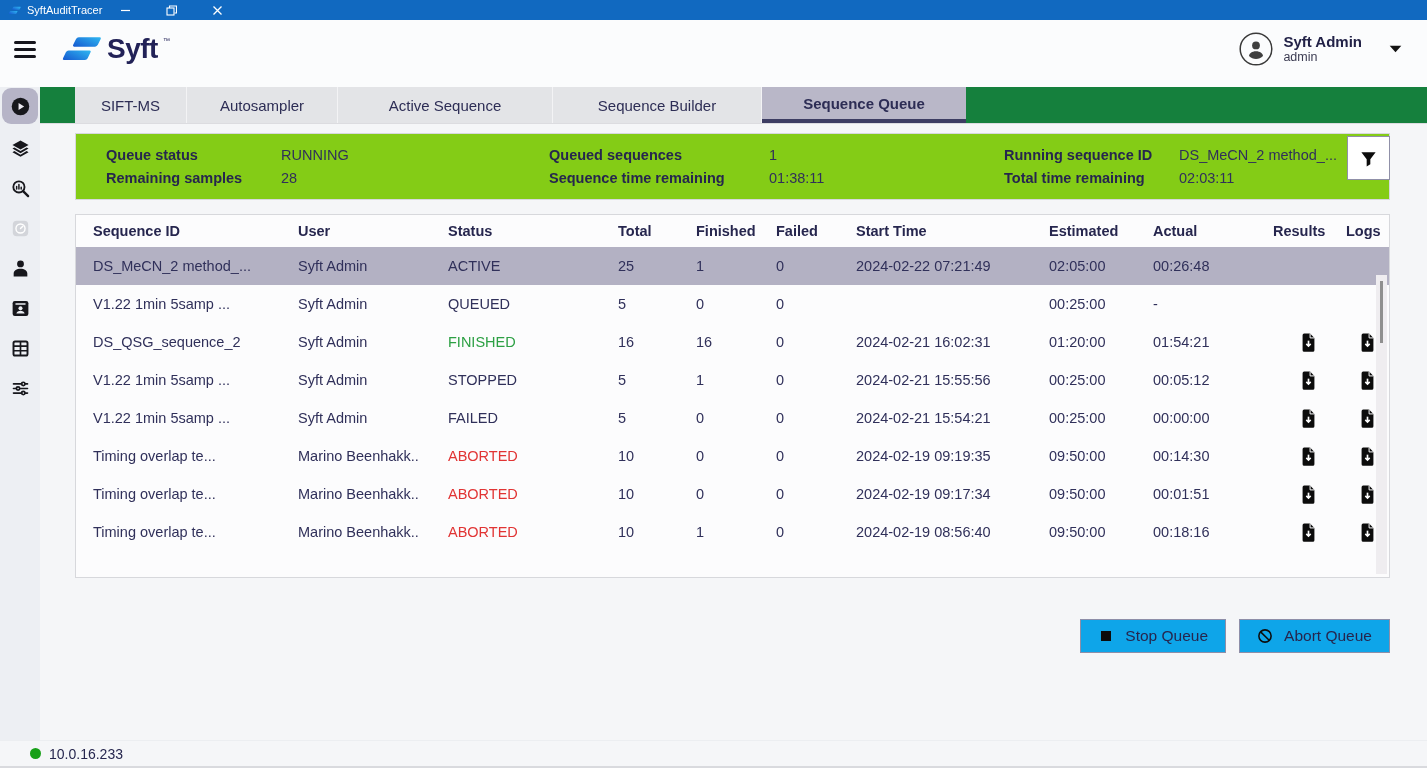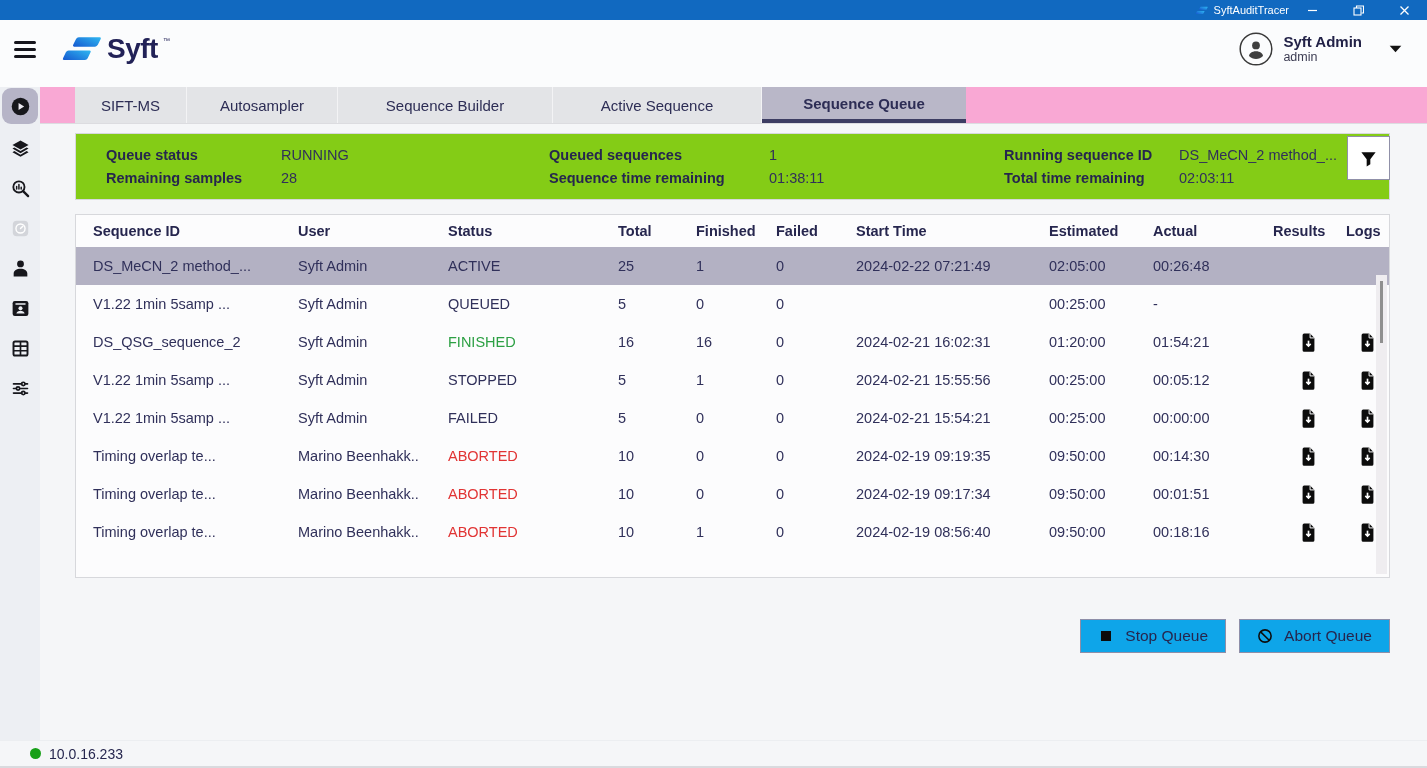--- a/index.html
+++ b/index.html
@@ -2,21 +2,21 @@
 <html><head>
 <meta charset="utf-8">
 <style>
   * { box-sizing: border-box; margin: 0; padding: 0; }
   html,body { width:1427px; height:768px; overflow:hidden; }
   body { font-family:"Liberation Sans","DejaVu Sans",sans-serif; color:#30305a; background:#f5f6f8; }
   .app { display:flex; flex-direction:column; width:100%; height:100%; }
 
   
   .titlebar { height:20px; flex:0 0 auto; background:#1169c0; color:#fff;
-    display:flex; justify-content:flex-end; align-items:center; padding-left:8px; }
+    display:flex; justify-content:flex-start; align-items:center; padding-left:8px; }
   .tb-left { display:flex; align-items:center; gap:6px; }
   .tb-icon svg { width:13px; height:11px; display:block; }
   .tb-title { font-size:11px; }
   .tb-controls { display:flex; height:100%; }
   .tb-btn { width:46px; height:100%; display:flex; align-items:center; justify-content:center; cursor:default; }
   .tb-btn svg { width:11px; height:11px; display:block; }
 
   
   .header { height:58px; flex:0 0 auto; background:#fbfcfd; display:flex; align-items:center; padding:0 24px 0 14px; }
   .hamburger { background:none; border:none; display:flex; flex-direction:column; gap:4px; margin-right:24px; cursor:pointer; }
@@ -35,21 +35,21 @@
 
   
   .main { flex:1 1 auto; min-height:0; display:flex; background:#fbfcfd; padding-top:9px; }
   .sidebar { flex:0 0 40px; background:#edeff3; display:flex; flex-direction:column; align-items:center; padding-top:1px; }
   .sb-item { width:36px; height:40px; display:flex; align-items:center; justify-content:center; color:#17171c; cursor:pointer; }
   .sb-item.active { background:#b6b4c7; border-radius:9px; height:36px; margin-bottom:4px; }
   .sb-item.disabled { color:#d3d5da; cursor:default; }
   .sb-icon svg { width:21px; height:21px; display:block; }
 
   .content { flex:1 1 auto; min-width:0; display:flex; flex-direction:column; }
-  .tabbar { height:36px; flex:0 0 auto; display:flex; padding-left:35px; background:#f9a8d4; }
+  .tabbar { height:36px; flex:0 0 auto; display:flex; padding-left:35px; background:#15803d; }
   .tab { display:flex; align-items:center; justify-content:center; background:#e3e4e7; color:#2d2d55;
     font-size:15px; border-right:1px solid #f3f3f5; cursor:pointer; }
   .tab:nth-child(1){ width:112px; } .tab:nth-child(2){ width:151px; } .tab:nth-child(3){ width:215px; }
   .tab:nth-child(4){ width:209px; } .tab:nth-child(5){ width:204px; }
   .tab.active { background:#b9b7c8; border-bottom:4px solid #3d3d63; border-right:none; font-weight:700; }
 
   .page { flex:1 1 auto; background:#f5f6f8; border-top:1px solid #dcdce0; position:relative; padding:0 37px 0 35px; }
   .filter-btn { position:absolute; top:12px; right:37px; width:43px; height:44px; background:#fff;
     border:1px solid #9090a8; display:flex; align-items:center; justify-content:center; cursor:pointer; }
   .filter-btn svg { width:19px; height:19px; display:block; }
@@ -247,22 +247,22 @@
               <circle cx="9.2" cy="12" r="1.9" stroke-width="1.9"></circle>
               <circle cx="15.2" cy="17.2" r="1.9" stroke-width="1.9"></circle>
             </svg>
           </span>
         </div>
       </nav>
     <div class="content">
       <div class="tabbar" id="tabbar">
           <div class="tab">SIFT-MS</div>
           <div class="tab">Autosampler</div>
+          <div class="tab">Active Sequence</div>
           <div class="tab">Sequence Builder</div>
-          <div class="tab">Active Sequence</div>
           <div class="tab active">Sequence Queue</div>
         </div>
       <div class="page">
         <button class="filter-btn">
           <span class="icon">
               <svg viewBox="0 0 24 24">
                 <path d="M3 4.2h18L14.3 13v6.3l-4.6 2.7V13Z" fill="#0c0c0c"></path>
               </svg>
             </span>
         </button>

